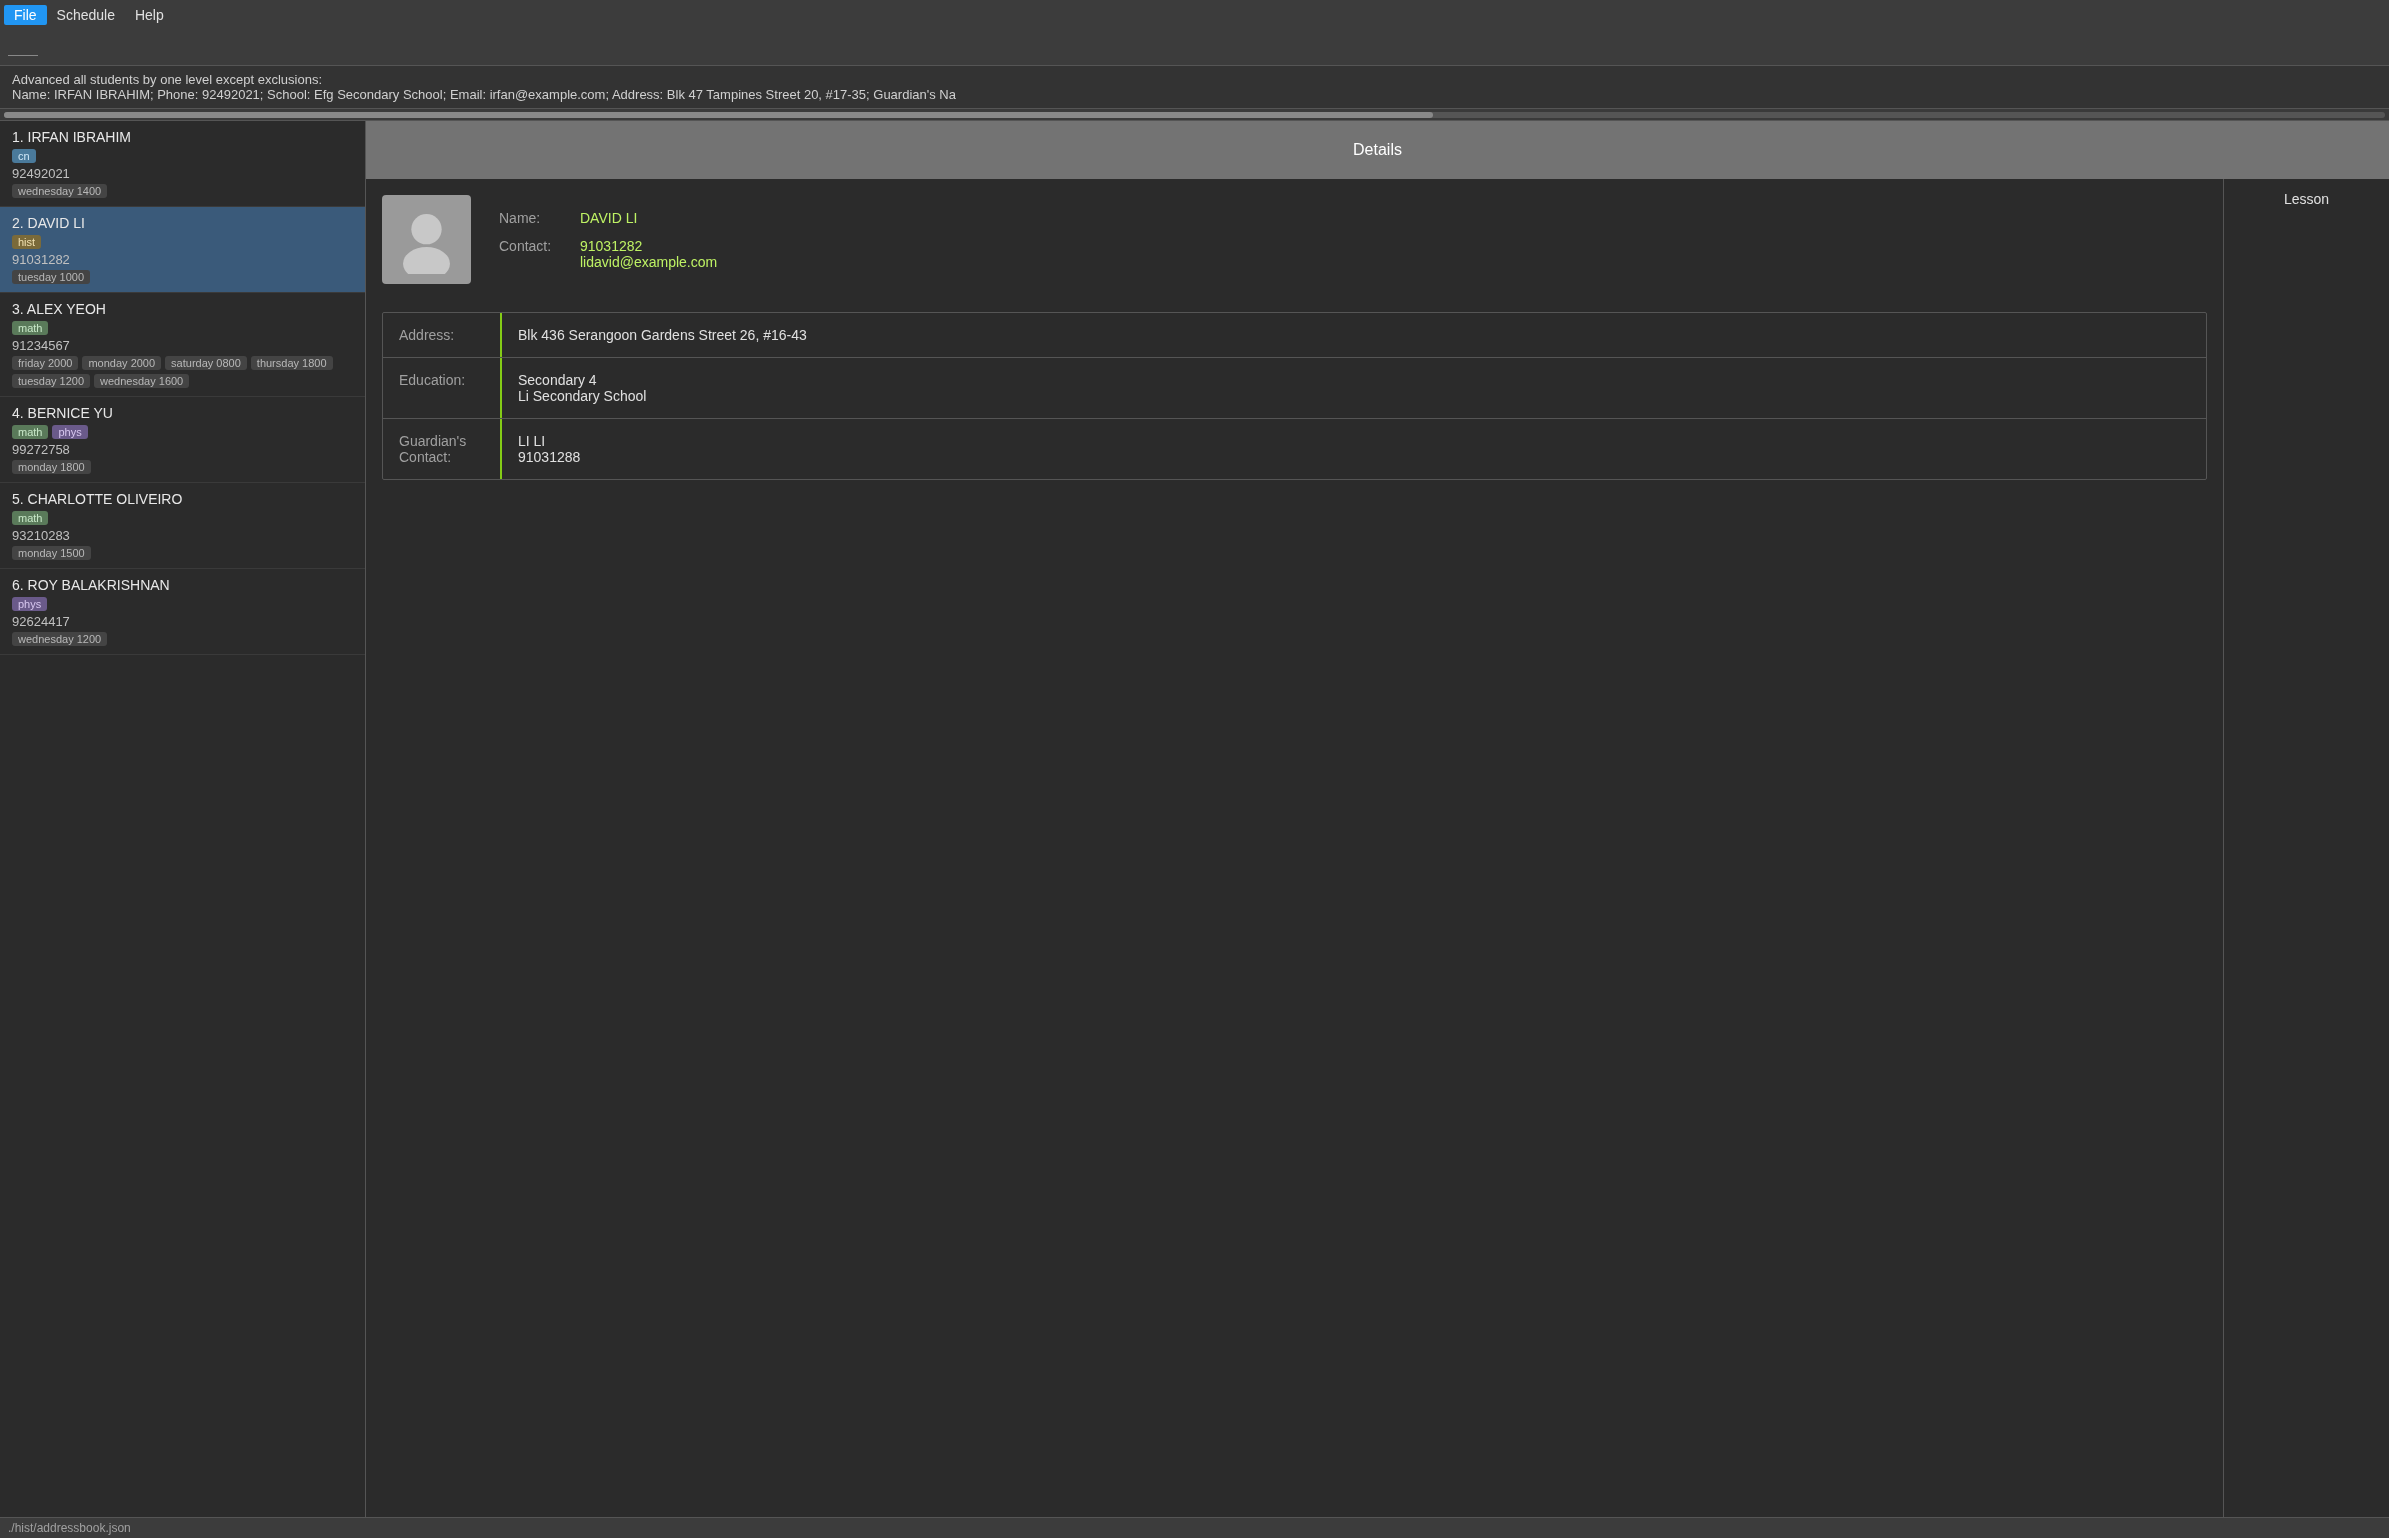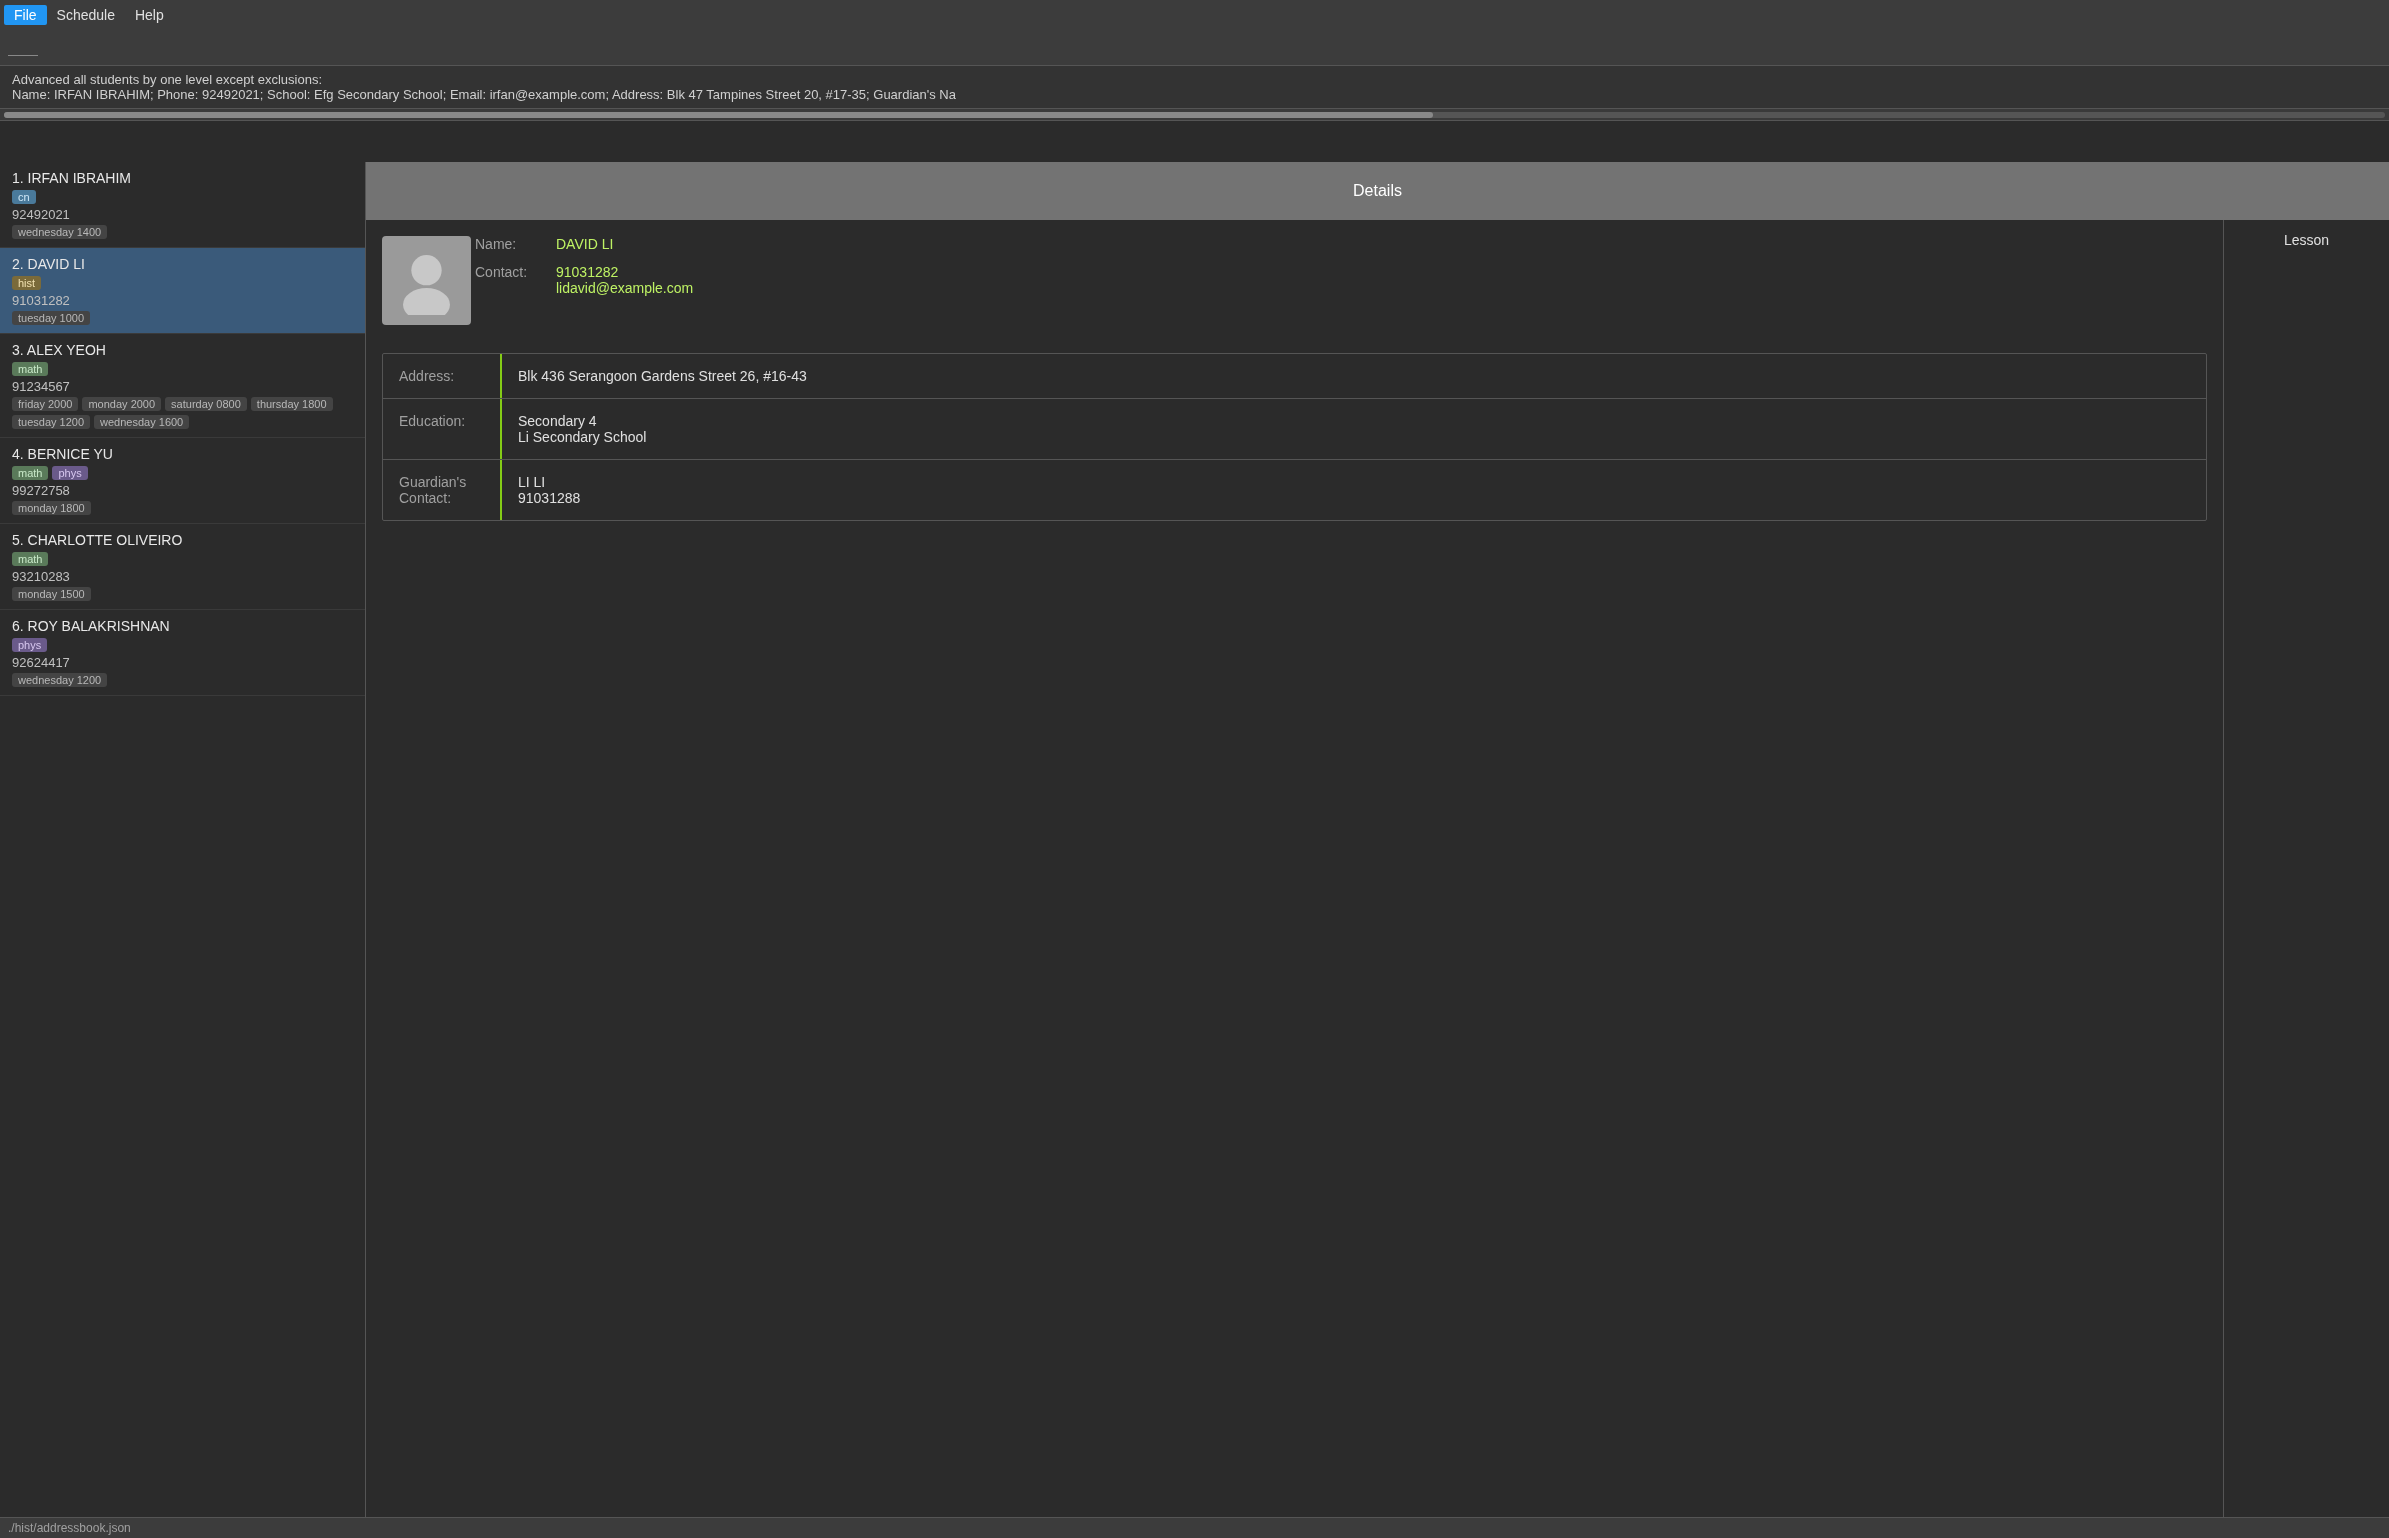--- a/index.html
+++ b/index.html
@@ -92,21 +92,20 @@
       height: 6px;
       background: #888;
       border-radius: 3px;
     }
 
     
     .main-content {
       display: flex;
       flex: 1;
       overflow: hidden;
-      margin-top: 41px;
     }
 
     
     .student-list {
       width: 366px;
       flex-shrink: 0;
       background: #2b2b2b;
       overflow-y: auto;
       border-right: 1px solid #555;
     }
@@ -183,22 +182,22 @@
       flex: 1;
       padding: 16px;
       display: flex;
       flex-direction: column;
       gap: 0;
     }
 
     
     .profile-section {
       display: flex;
-      align-items: flex-start;
-      gap: 4px;
+      align-items: center;
+      gap: 28px;
       padding-bottom: 16px;
       margin-bottom: 0;
     }
     .avatar {
       width: 89px;
       height: 89px;
       background: #9a9a9a;
       border-radius: 4px;
       display: flex;
       align-items: center;

